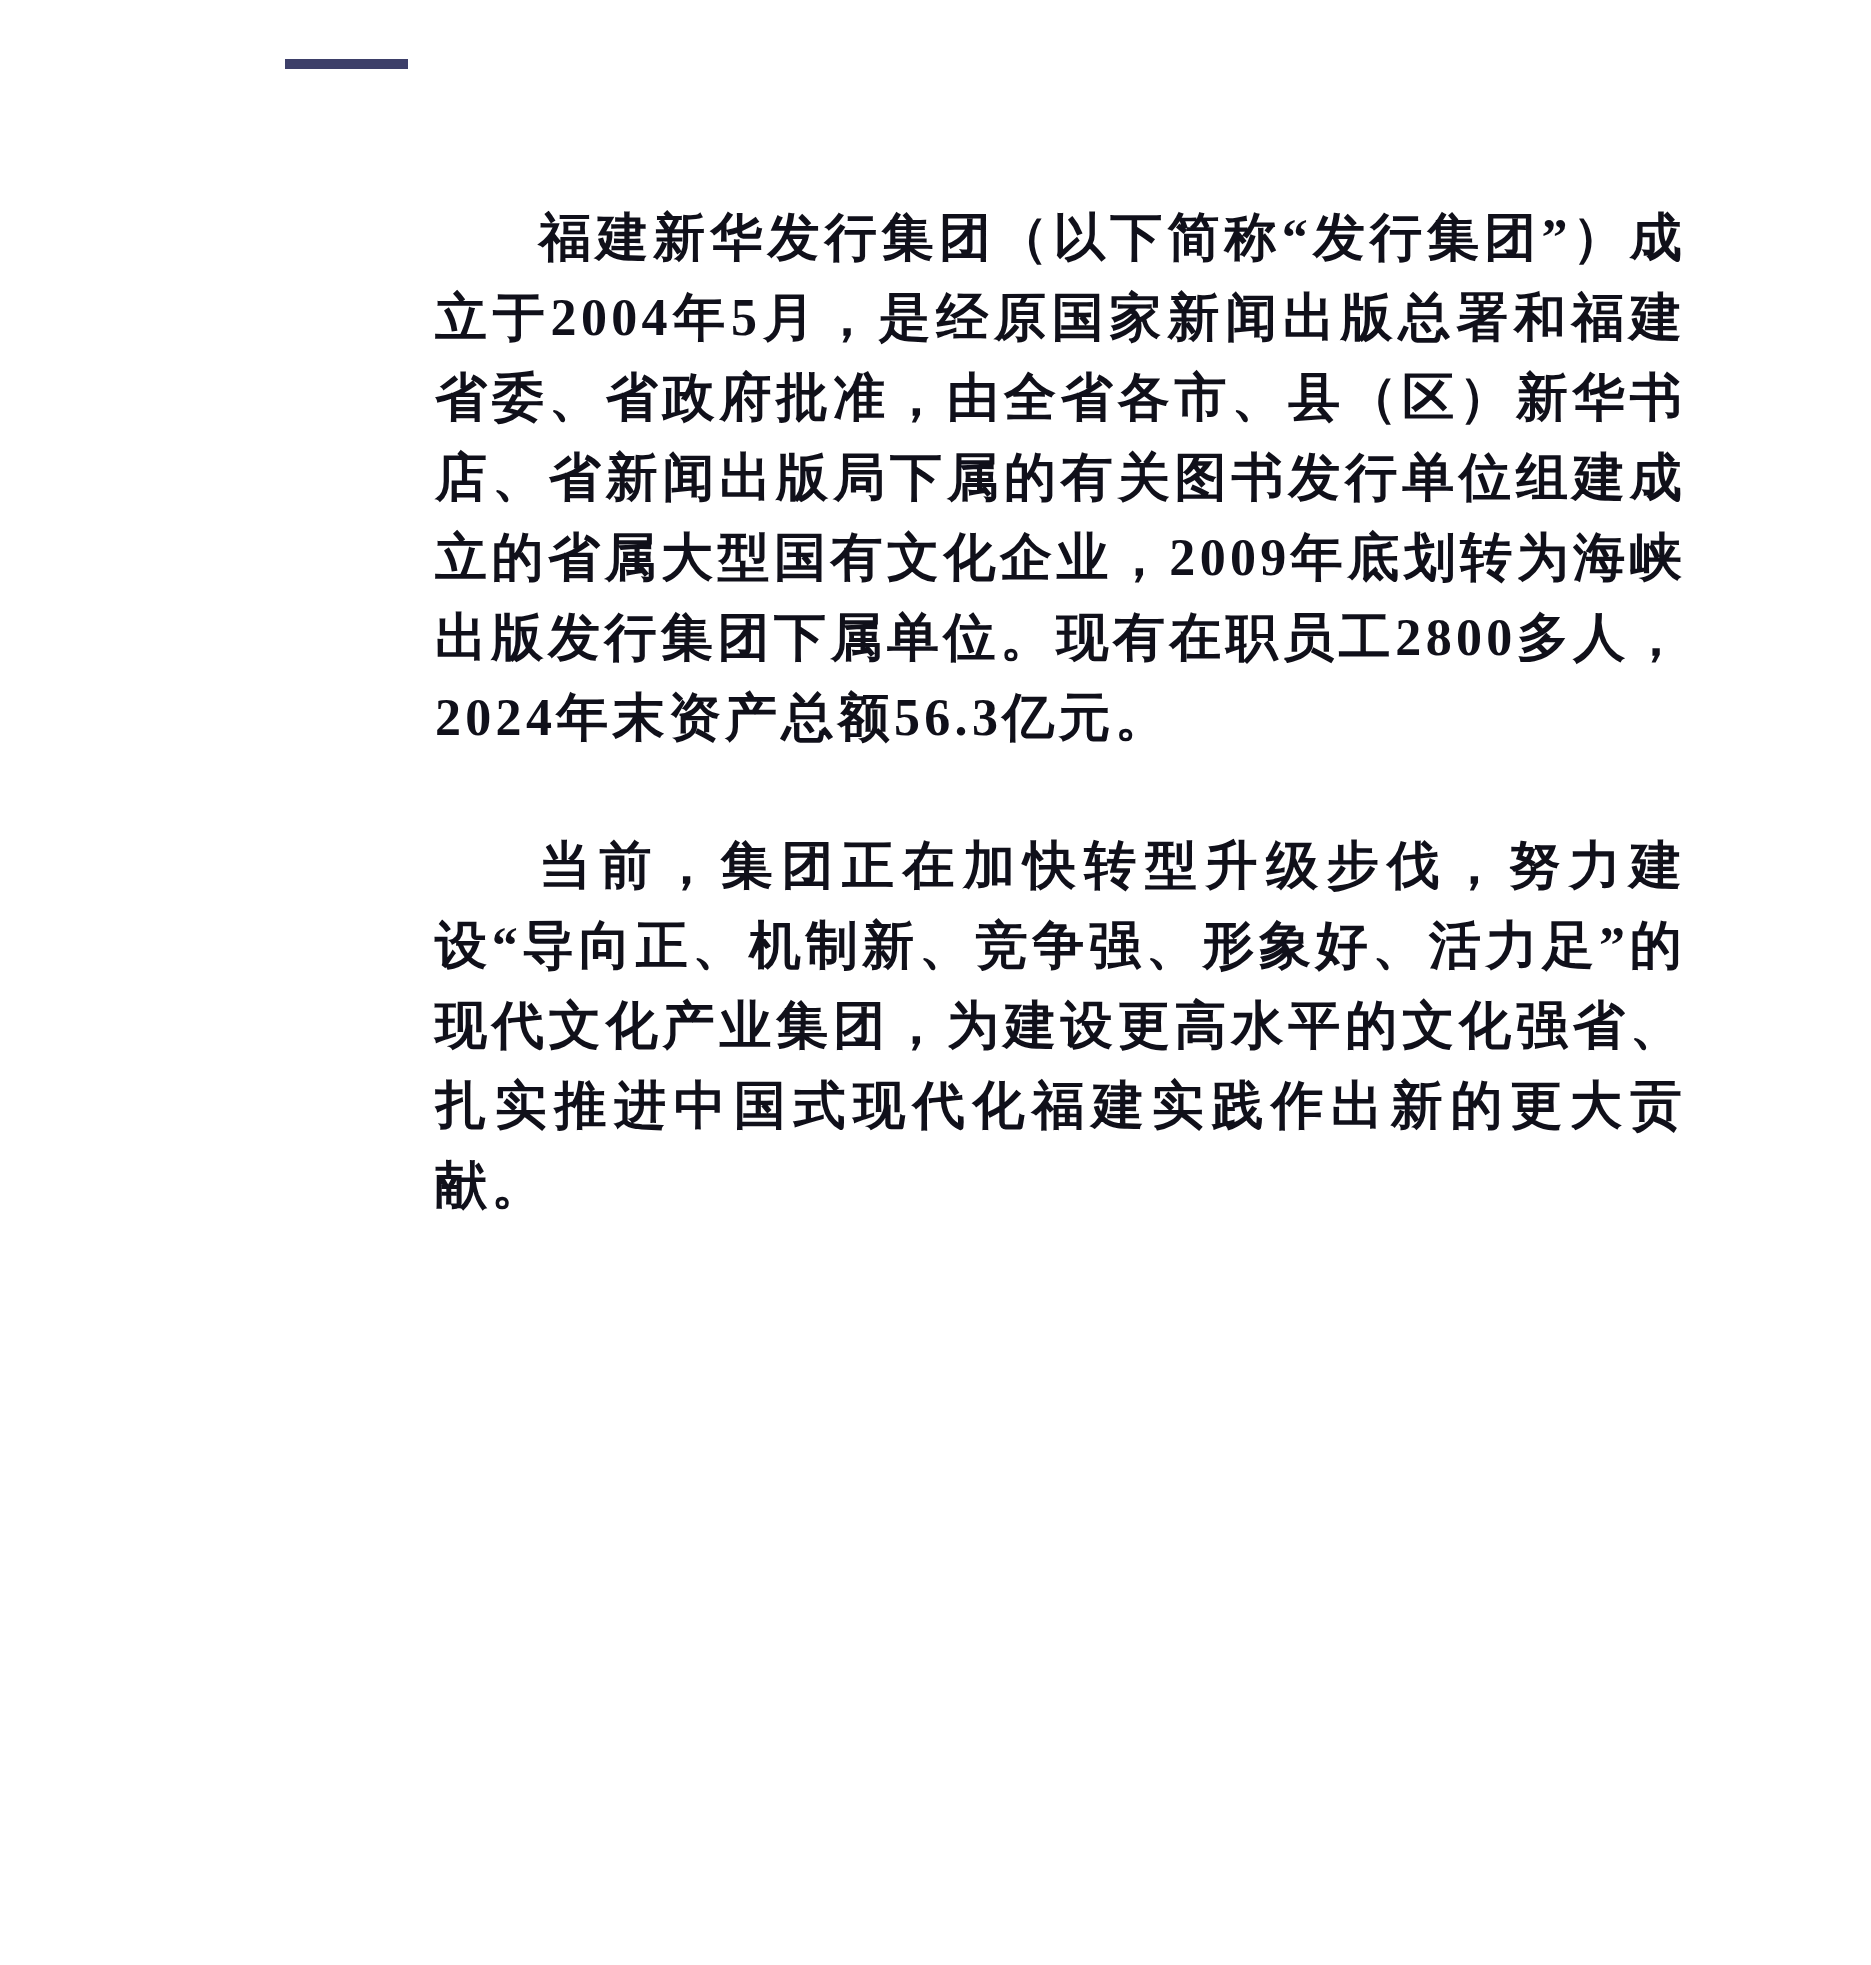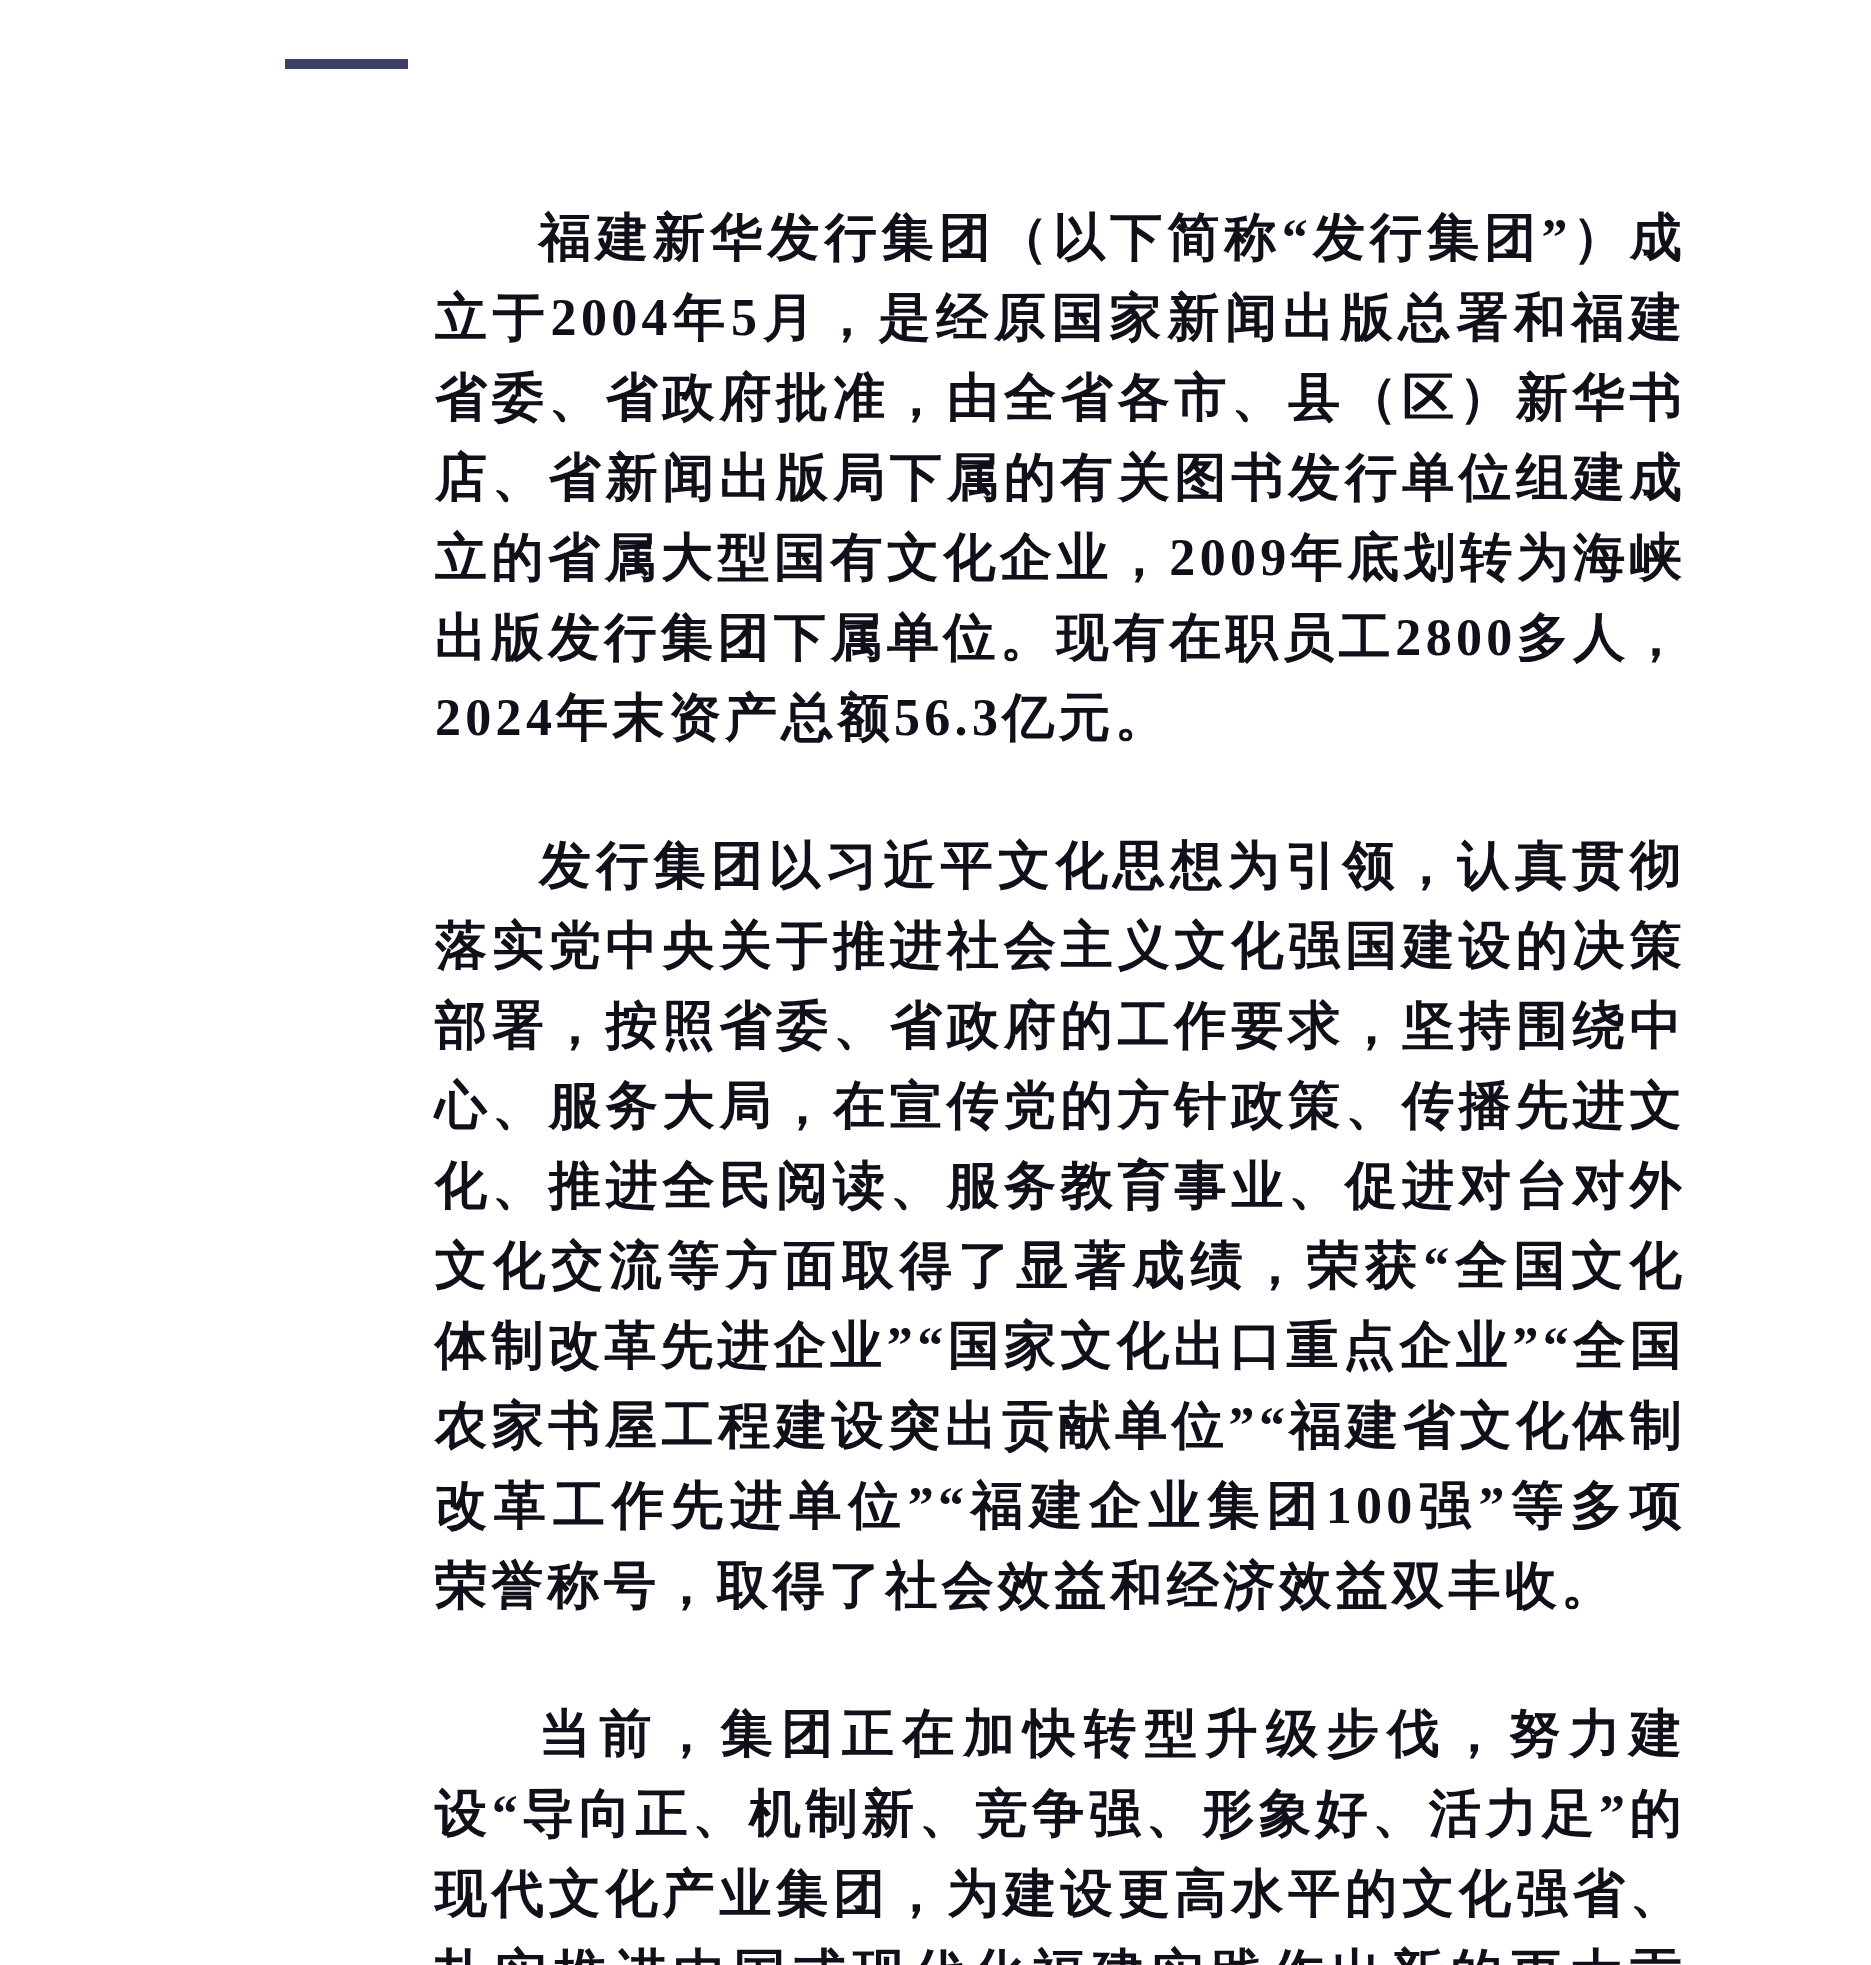--- a/index.html
+++ b/index.html
@@ -49,18 +49,17 @@
 </style>
 </head>
 <body>
 
 <div class="page" style="background-color: rgb(255, 255, 255);">
 
   <span class="accent-bar" style="background-color: rgb(61, 63, 105);"></span>
 
   <div class="content" style="color: rgb(16, 16, 26);">
     <p>福建新华发行集团（以下简称“发行集团”）成立于2004年5月，是经原国家新闻出版总署和福建省委、省政府批准，由全省各市、县（区）新华书店、省新闻出版局下属的有关图书发行单位组建成立的省属大型国有文化企业，2009年底划转为海峡出版发行集团下属单位。现有在职员工2800多人，2024年末资产总额56.3亿元。</p>
-    <p>发行集团以习近平文化思想为引领，认真贯彻落实党中央关于推进社会主义文化强国建设的决策部署，按照省委、省政府的工作要求，坚持围绕中心、服务大局，在宣传党的方针政策、传播先进文化、推进全民阅读、服务教育事业、促进对台对外文化交流等方面取得了显著成绩，荣获“全国文化体制改革先进企业”“国家文化出口重点企业”“全国农家书屋工程建设突出贡献单位”“福建省文化体制改革工作先进单位”“福建企业集团100强”等多项荣誉称号，取得了社会效益和经济效益双丰收。</p>
     <p>当前，集团正在加快转型升级步伐，努力建设“导向正、机制新、竞争强、形象好、活力足”的现代文化产业集团，为建设更高水平的文化强省、扎实推进中国式现代化福建实践作出新的更大贡献。</p>
   </div>
 
 </div>
 
 
 </body></html>

